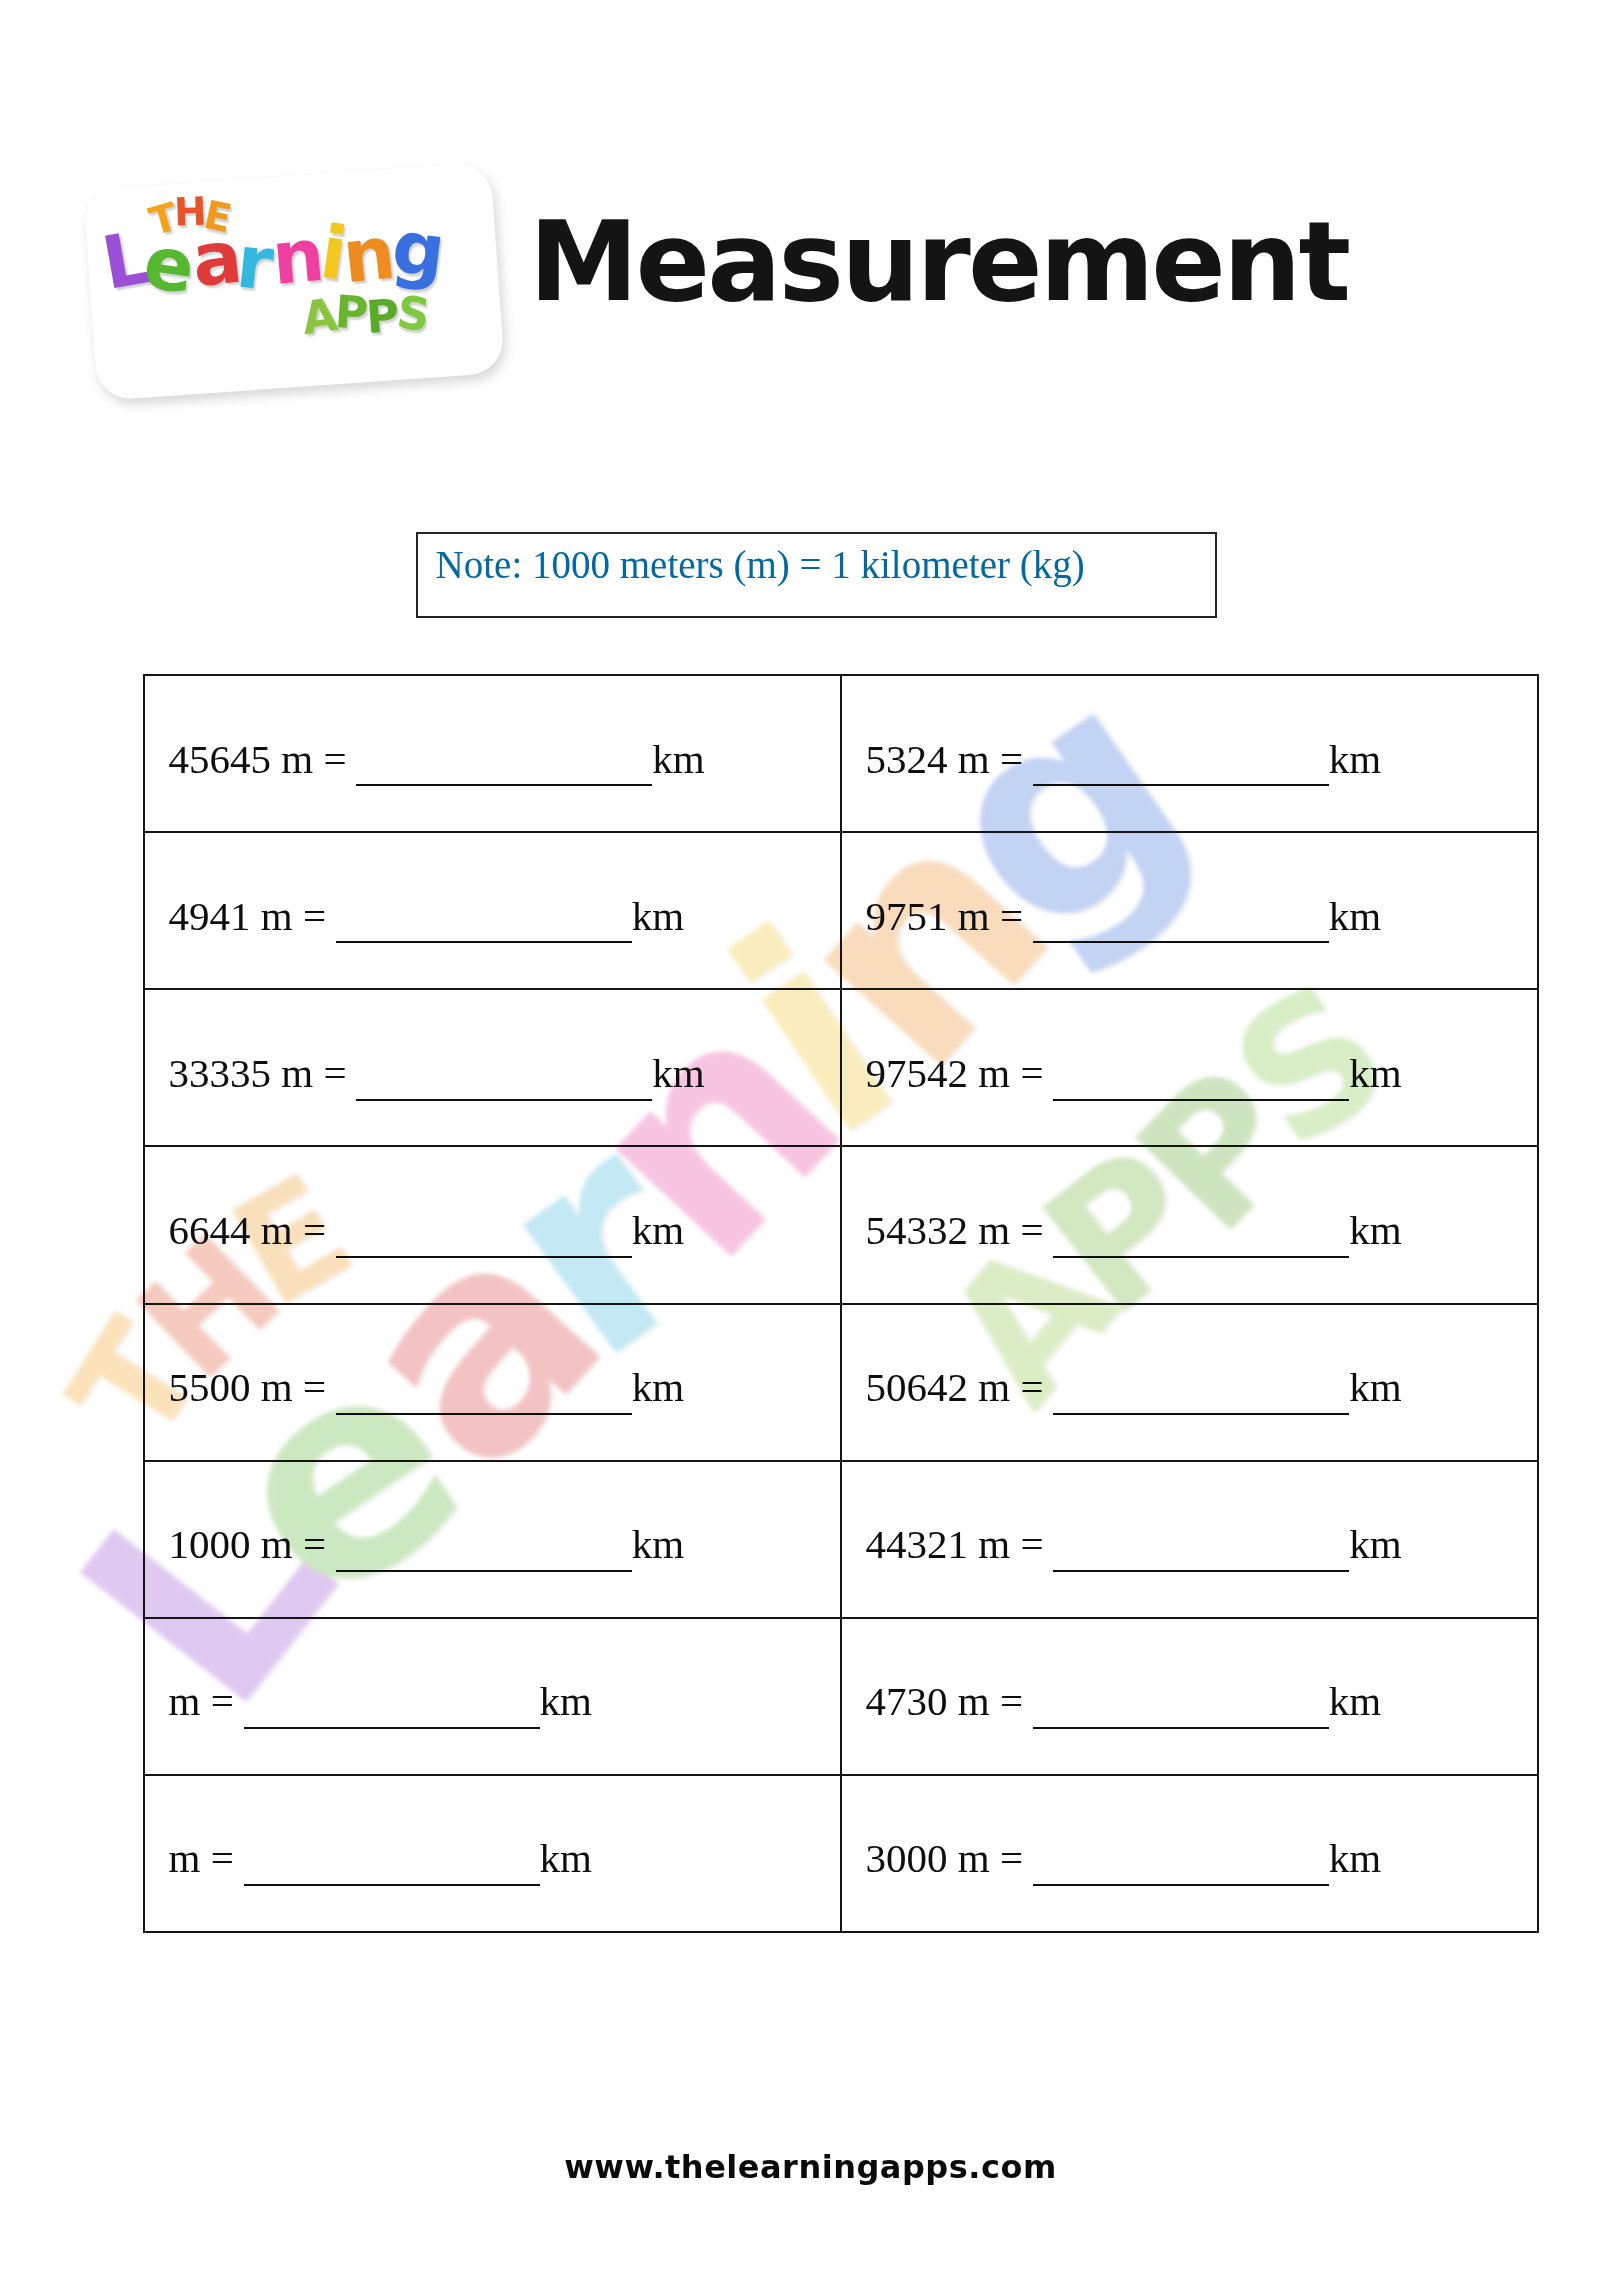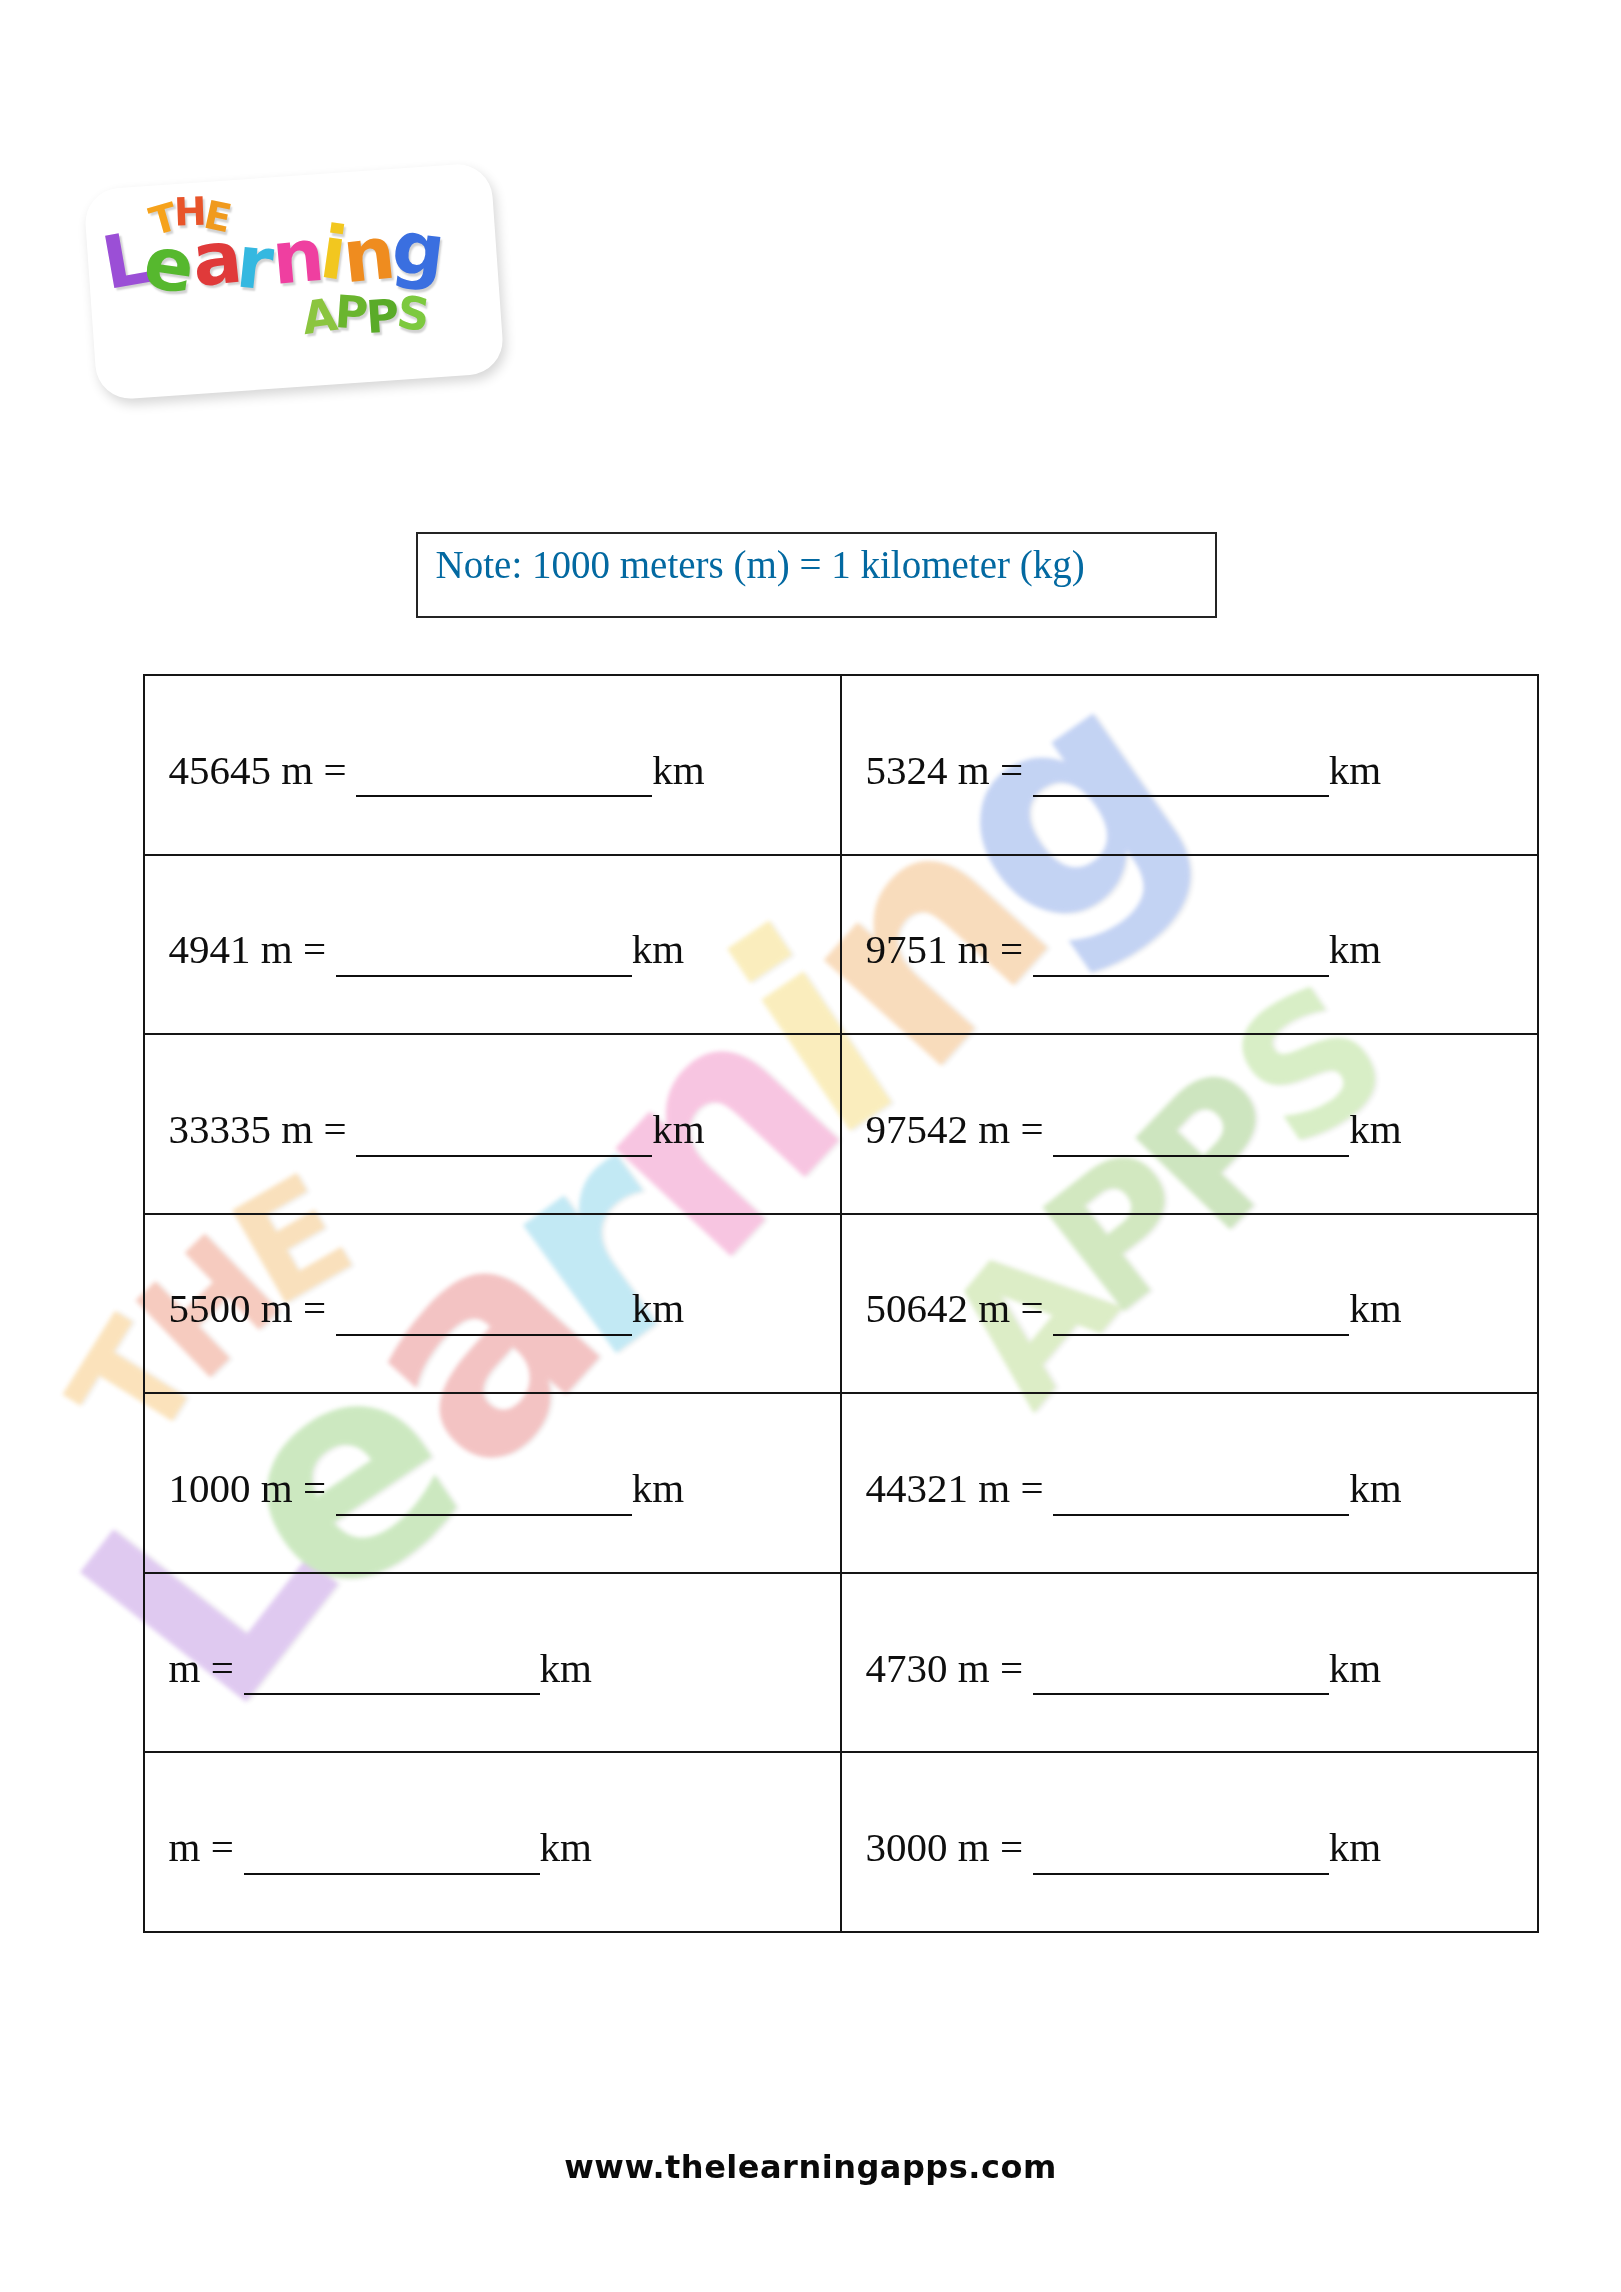--- a/index.html
+++ b/index.html
@@ -86,20 +86,21 @@
     <div class="bubble-word word-learning wm-learning"><span class="letter" style="color: rgb(155, 79, 214);">L</span><span class="letter" style="color: rgb(86, 184, 46);">e</span><span class="letter" style="color: rgb(224, 58, 58);">a</span><span class="letter" style="color: rgb(53, 184, 224);">r</span><span class="letter" style="color: rgb(239, 63, 160);">n</span><span class="letter" style="color: rgb(242, 199, 31);">i</span><span class="letter" style="color: rgb(239, 140, 31);">n</span><span class="letter" style="color: rgb(58, 111, 224);">g</span></div>
     <div class="bubble-word word-apps wm-apps"><span class="letter" style="color: rgb(139, 197, 63);">A</span><span class="letter" style="color: rgb(106, 181, 46);">P</span><span class="letter" style="color: rgb(90, 171, 40);">P</span><span class="letter" style="color: rgb(125, 201, 63);">S</span></div>
   </div>
 
   <div class="logo">
     <div class="bubble-word word-the logo-the"><span class="letter" style="color: rgb(246, 162, 27);">T</span><span class="letter" style="color: rgb(232, 84, 42);">H</span><span class="letter" style="color: rgb(240, 154, 29);">E</span></div>
     <div class="bubble-word word-learning logo-learning"><span class="letter" style="color: rgb(155, 79, 214);">L</span><span class="letter" style="color: rgb(86, 184, 46);">e</span><span class="letter" style="color: rgb(224, 58, 58);">a</span><span class="letter" style="color: rgb(53, 184, 224);">r</span><span class="letter" style="color: rgb(239, 63, 160);">n</span><span class="letter" style="color: rgb(242, 199, 31);">i</span><span class="letter" style="color: rgb(239, 140, 31);">n</span><span class="letter" style="color: rgb(58, 111, 224);">g</span></div>
     <div class="bubble-word word-apps logo-apps"><span class="letter" style="color: rgb(139, 197, 63);">A</span><span class="letter" style="color: rgb(106, 181, 46);">P</span><span class="letter" style="color: rgb(90, 171, 40);">P</span><span class="letter" style="color: rgb(125, 201, 63);">S</span></div>
   </div>
 
+  <div class="title">Measurement</div>
 
 
   <div class="note-box">
     <span class="note-text">Note: 1000 meters (m) = 1 kilometer (kg)</span>
   </div>
 
   <div class="table-wrap">
     <table class="problems">
       <colgroup>
           <col style="width:667px">
@@ -110,20 +111,24 @@
             <td><span class="prefix">45645 m =</span><span class="blank"></span><span class="unit">km</span></td>
             <td><span class="prefix">5324 m =</span><span class="blank"></span><span class="unit">km</span></td>
           </tr>
           <tr>
             <td><span class="prefix">4941 m =</span><span class="blank"></span><span class="unit">km</span></td>
             <td><span class="prefix">9751 m =</span><span class="blank"></span><span class="unit">km</span></td>
           </tr>
           <tr>
             <td><span class="prefix">33335 m =</span><span class="blank"></span><span class="unit">km</span></td>
             <td><span class="prefix">97542 m =</span><span class="blank"></span><span class="unit">km</span></td>
+          </tr>
+          <tr>
+            <td><span class="prefix">6644 m =</span><span class="blank"></span><span class="unit">km</span></td>
+            <td><span class="prefix">54332 m =</span><span class="blank"></span><span class="unit">km</span></td>
           </tr>
           <tr>
             <td><span class="prefix">5500 m =</span><span class="blank"></span><span class="unit">km</span></td>
             <td><span class="prefix">50642 m =</span><span class="blank"></span><span class="unit">km</span></td>
           </tr>
           <tr>
             <td><span class="prefix">1000 m =</span><span class="blank"></span><span class="unit">km</span></td>
             <td><span class="prefix">44321 m =</span><span class="blank"></span><span class="unit">km</span></td>
           </tr>
           <tr>

